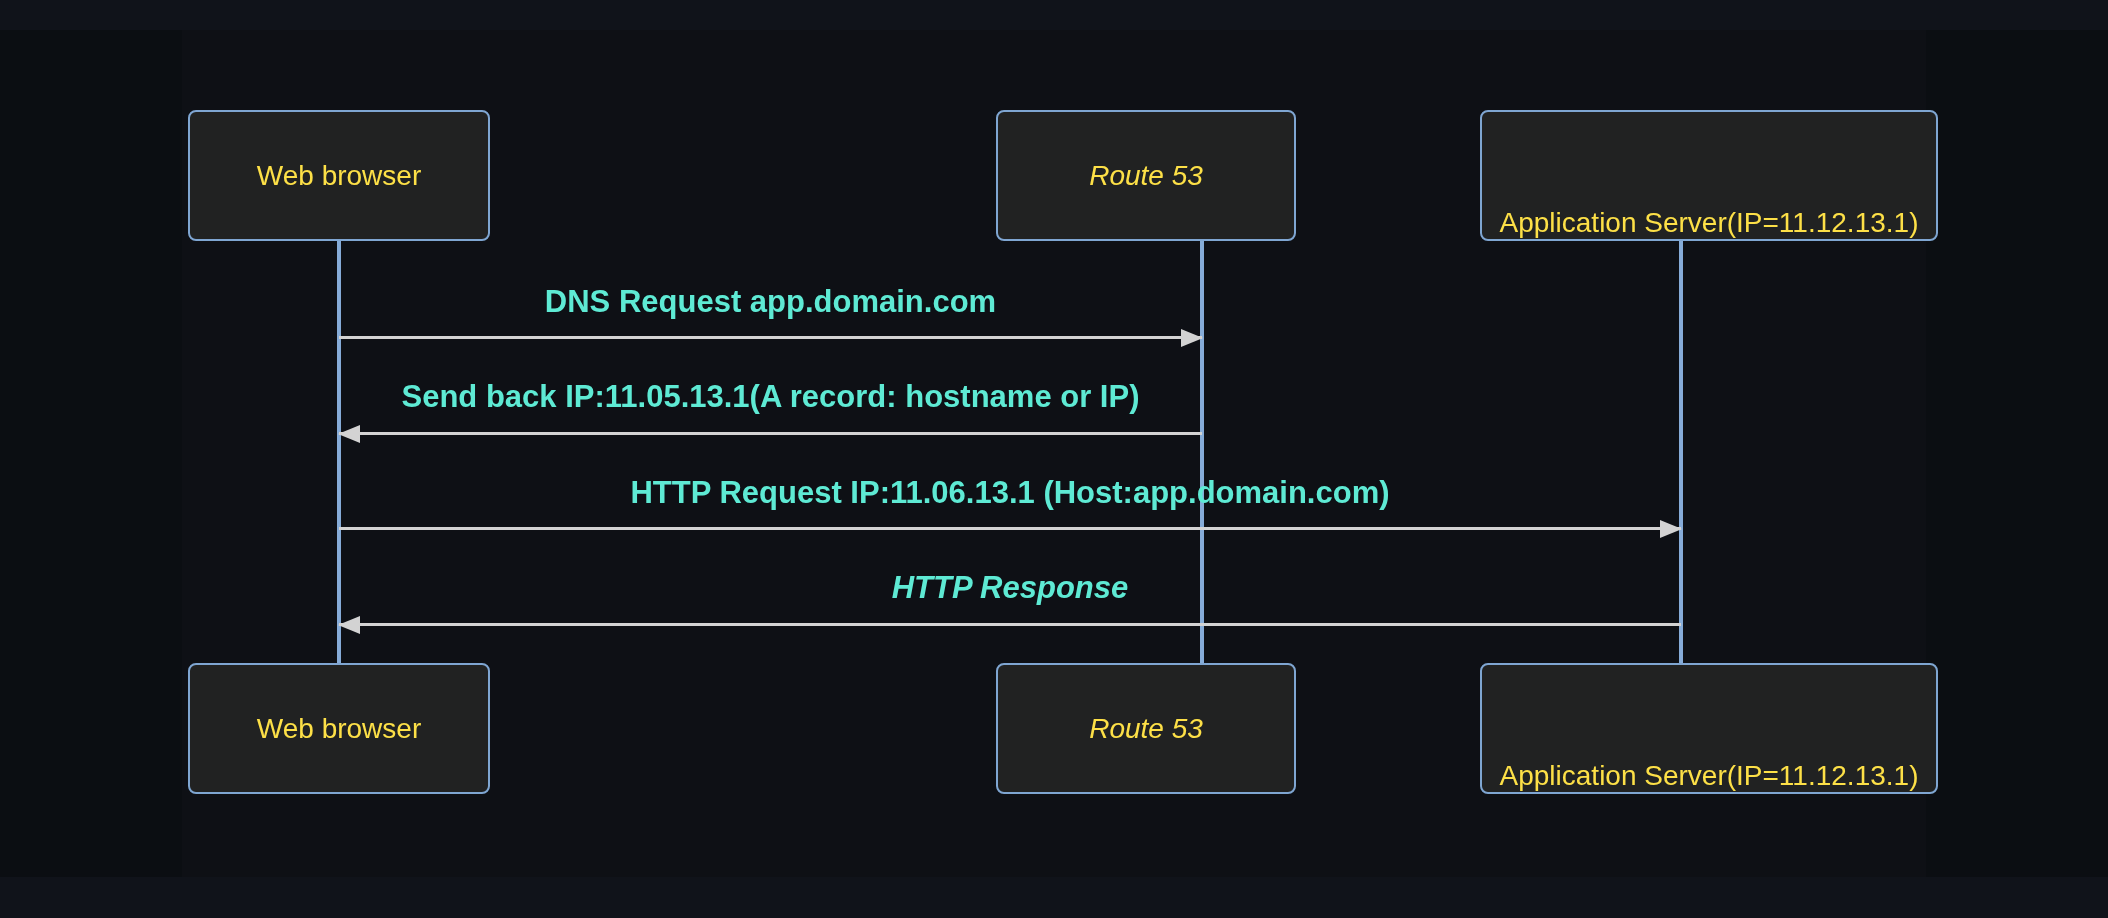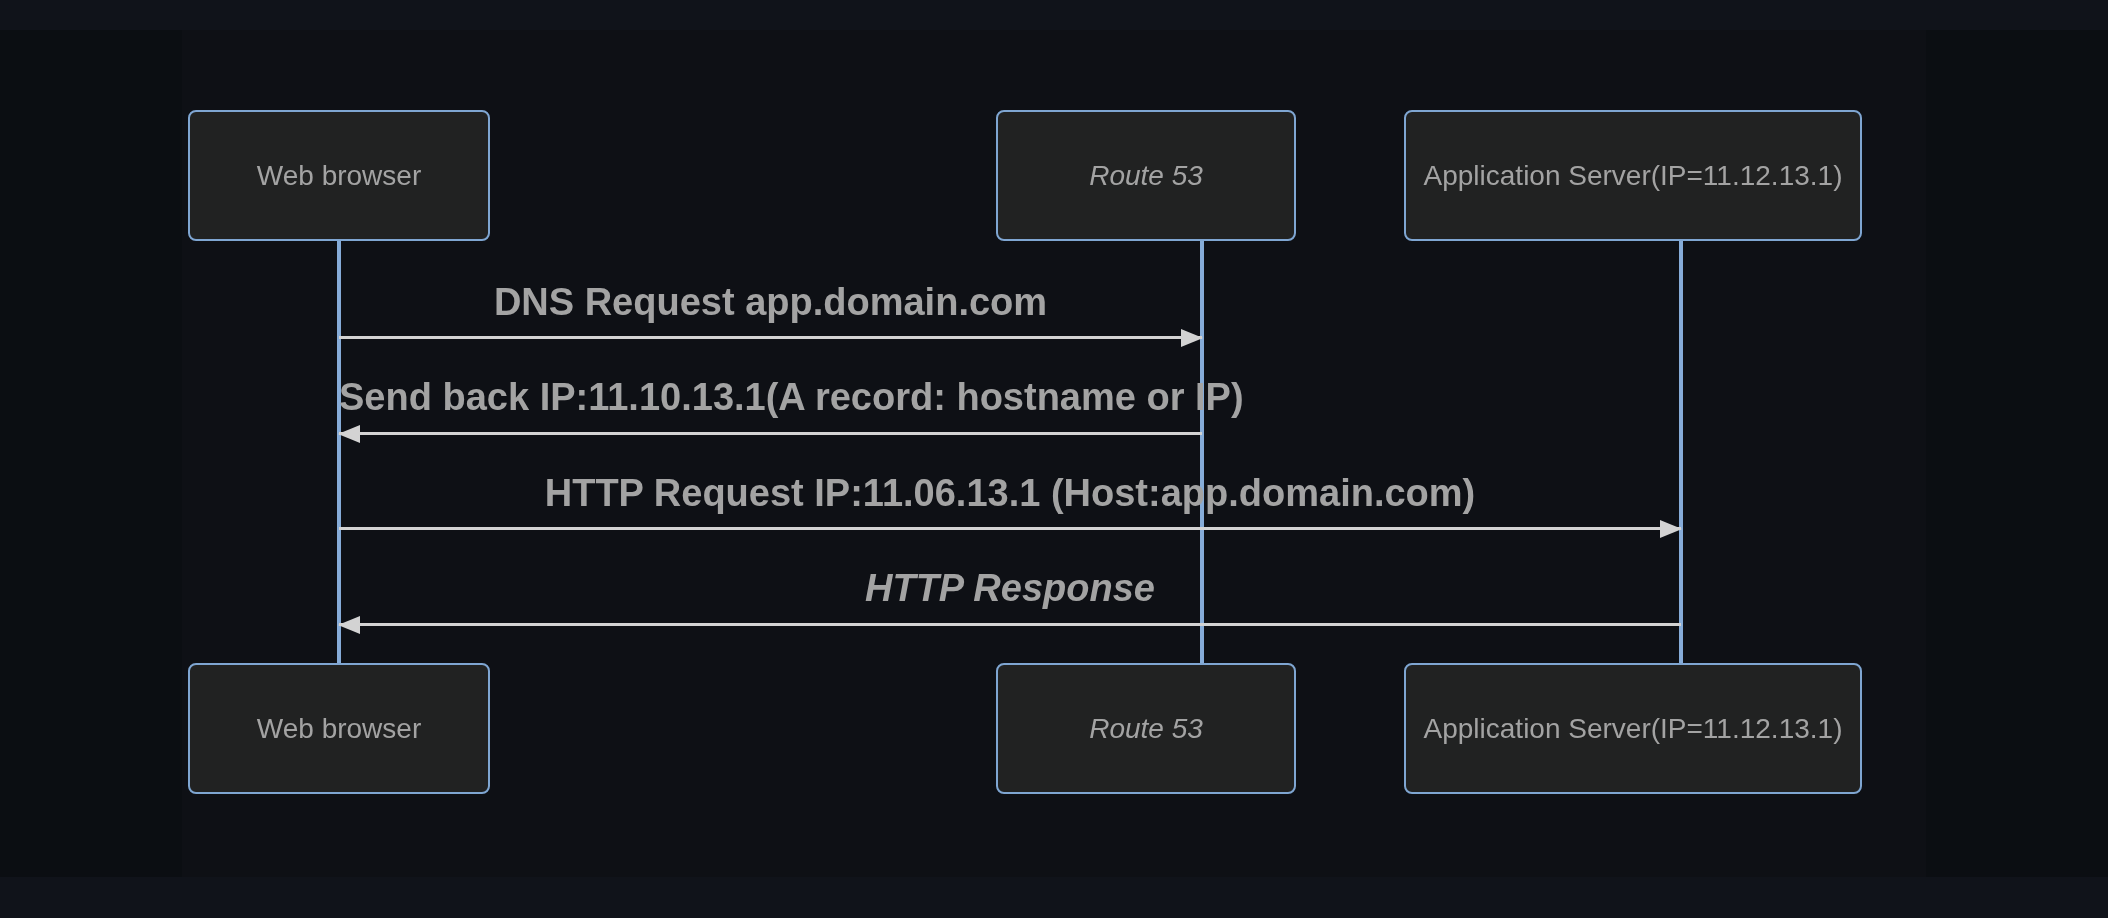--- a/index.html
+++ b/index.html
@@ -31,33 +31,33 @@
     z-index: 1;
   }
   .actor-box {
     position: absolute;
     height: 131px;
     box-sizing: border-box;
     background: #212222;
     border: 2.5px solid #7fa6d2;
     border-radius: 8px;
     display: flex; align-items: center; justify-content: center;
-    color: #a3a3a3;
+    color: #fde047;
     font-size: 28px;
     white-space: nowrap;
     z-index: 3;
   }
   .row-top    { top: 110px; }
   .row-bottom { top: 663px; }
   .msg-label {
     position: absolute;
     text-align: center;
-    color: #a3a3a3;
+    color: #5eead4;
     font-weight: 700;
-    font-size: 38px;
+    font-size: 31px;
     line-height: 44px;
     white-space: nowrap;
     z-index: 2;
   }
   .msg-arrow {
     position: absolute;
     height: 3px;
     background: #d3d3d3;
     z-index: 2;
   }
@@ -67,21 +67,21 @@
     top: -7.5px;
     border-top: 9px solid transparent;
     border-bottom: 9px solid transparent;
   }
   .arrowhead.right { right: -1px; border-left: 22px solid #d3d3d3; }
   .arrowhead.left  { left: -1px;  border-right: 22px solid #d3d3d3; }
 
   
   .actor-browser   { left: 188px;  width: 302px; }
   .actor-route53   { left: 996px; width: 300px; font-style: italic; }
-  .actor-appserver { left: 1404px; width: 458px; }
+  .actor-appserver { left: 1480px; width: 458px; align-items: flex-end; }
   .lifeline-browser   { left: 337px; }
   .lifeline-route53   { left: 1200px; }
   .lifeline-appserver { left: 1679px; }
 
   
   .m1.msg-label { left: 339px; width: 863px;  top: 280px; }
   .m1.msg-arrow { left: 339px; width: 863px;  top: 336px; }
   .m2.msg-label { left: 339px; width: 863px;  top: 375px; }
   .m2.msg-arrow { left: 339px; width: 863px;  top: 432px; }
   .m3.msg-label { left: 339px; width: 1342px; top: 471px; }
@@ -108,21 +108,21 @@
   </div>
   <div class="actor-box row-top actor-appserver">
     <span>Application Server(IP=11.12.13.1)</span>
   </div>
 
   <div class="msg-label m1">DNS Request app.domain.com</div>
   <div class="msg-arrow m1">
     <div class="arrowhead right"></div>
   </div>
 
-  <div class="msg-label m2">Send back IP:11.10.13.1(A record: hostname or IP)</div>
+  <div class="msg-label m2">Send back IP:11.05.13.1(A record: hostname or IP)</div>
   <div class="msg-arrow m2">
     <div class="arrowhead left"></div>
   </div>
 
   <div class="msg-label m3">HTTP Request IP:11.06.13.1 (Host:app.domain.com)</div>
   <div class="msg-arrow m3">
     <div class="arrowhead right"></div>
   </div>
 
   <div class="msg-label m4">HTTP Response</div>

